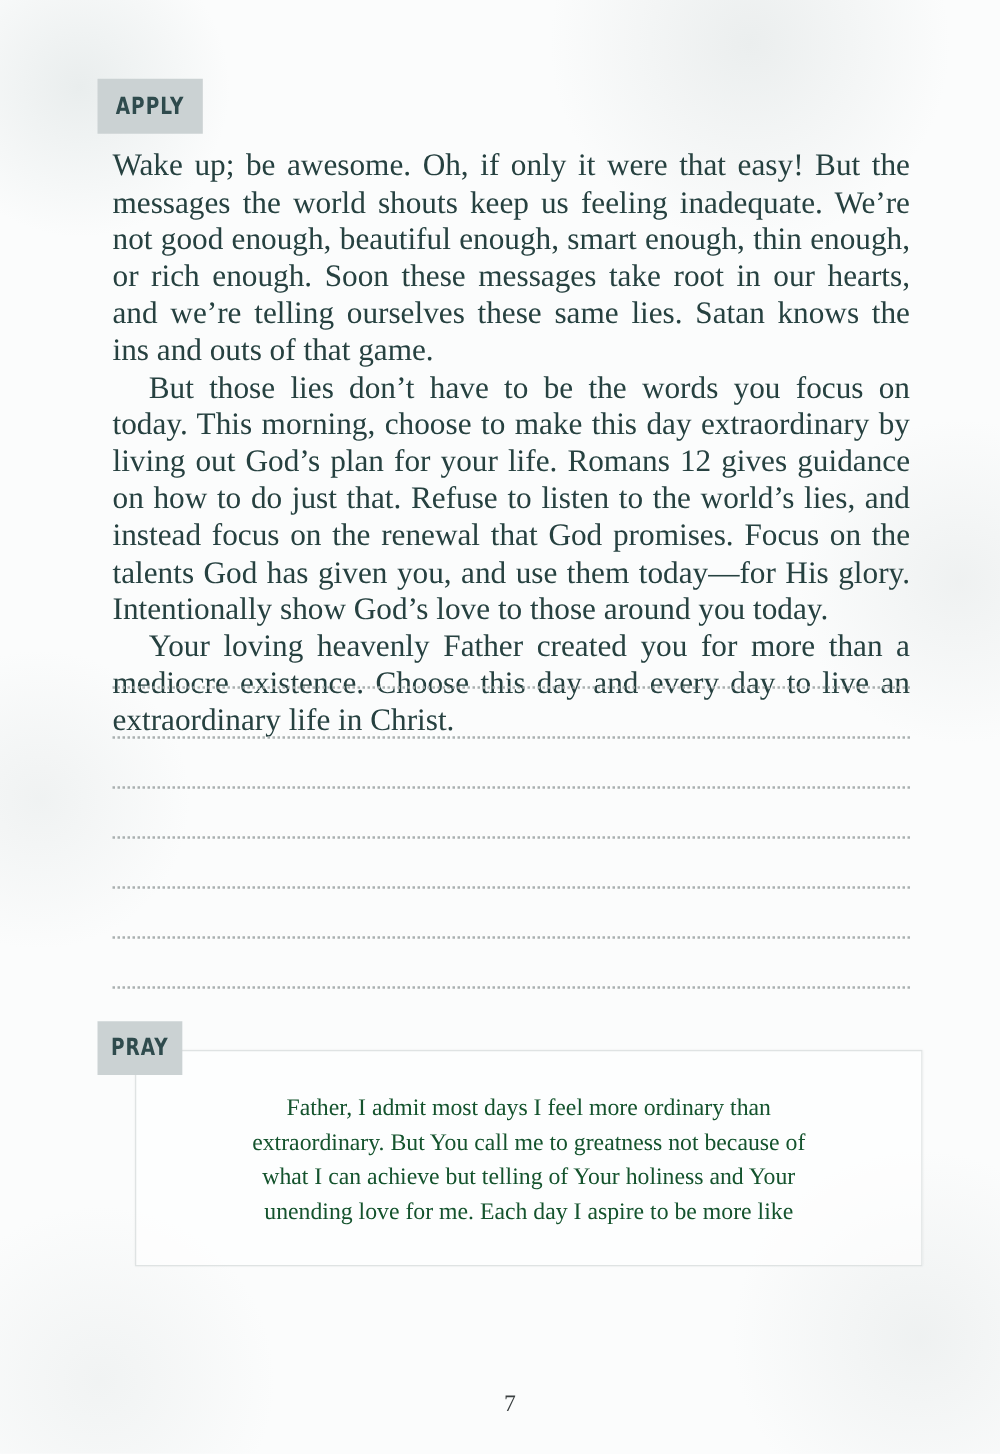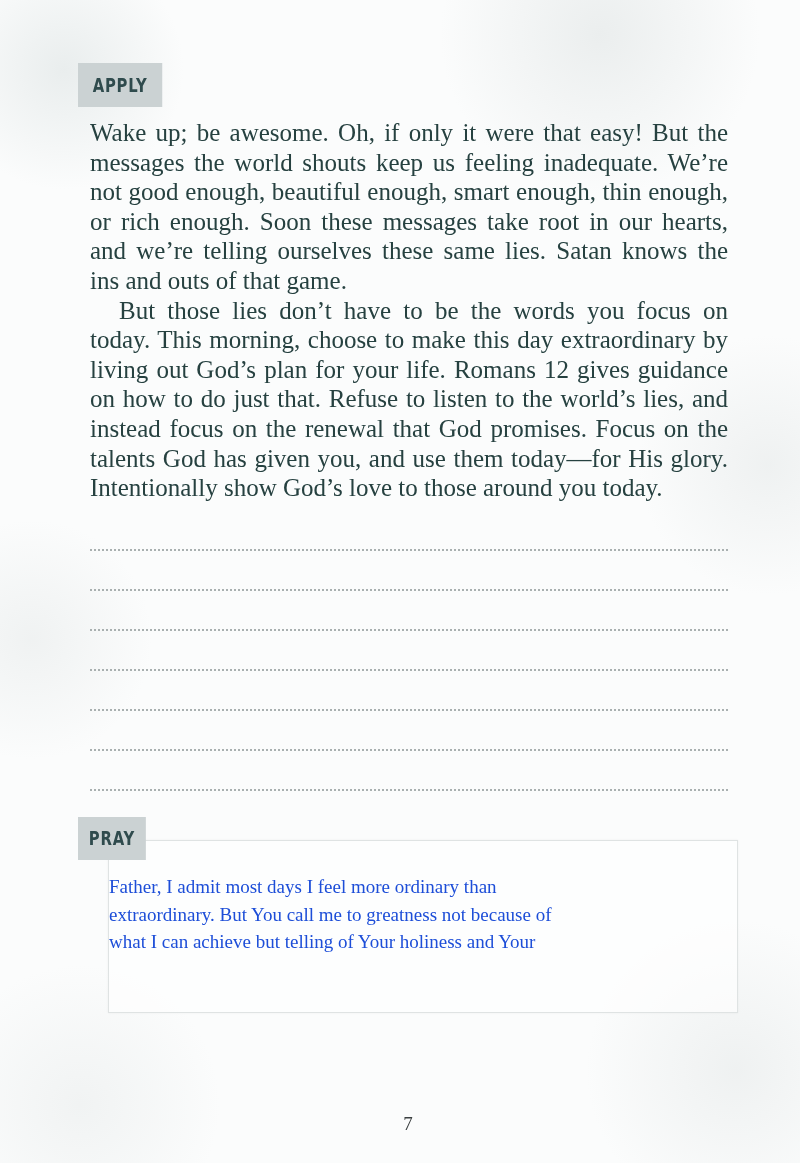--- a/index.html
+++ b/index.html
@@ -52,55 +52,58 @@
 
   .pray-box {
     position: absolute; left: 108px; top: 840px; width: 630px; height: 173px;
     border: 1px solid #dfe3e3;
     box-shadow: 0 0 2px rgba(0,0,0,0.06);
     background: rgba(255,255,255,0.6);
     box-sizing: border-box;
   }
   .pray-text {
     position: absolute; left: 0; right: 0; top: 32px;
+    text-align: center;
     font-size: 19px; line-height: 27.5px;
-    color: #1d4ed8;
+    color: #14532d;
   }
   .pray-text div { white-space: nowrap; }
 
   .page-number {
     position: absolute; left: 0; width: 816px; top: 1113px;
     text-align: center; font-size: 19px; color: #3a3f40;
   }
 </style>
 </head>
 <body>
 
 <div class="bg-texture"></div>
 
 <div id="apply-label" class="section-label">APPLY</div>
 
 <div class="apply-body">
   <p>Wake up; be awesome. Oh, if only it were that easy! But the messages the world shouts keep us feeling inadequate. We’re not good enough, beau­tiful enough, smart enough, thin enough, or rich enough. Soon these messages take root in our hearts, and we’re telling ourselves these same lies. Satan knows the ins and outs of that game.</p>
   <p class="indent">But those lies don’t have to be the words you focus on today. This morning, choose to make this day extraordinary by living out God’s plan for your life. Romans 12 gives guidance on how to do just that. Refuse to listen to the world’s lies, and instead focus on the renewal that God promises. Focus on the talents God has given you, and use them today—for His glory. Intentionally show God’s love to those around you today.</p>
+  <p class="indent">Your loving heavenly Father created you for more than a mediocre existence. Choose this day and every day to live an extraordinary life in Christ.</p>
 </div>
 
 <div class="writing-lines">
   <div class="writing-line"></div>
   <div class="writing-line"></div>
   <div class="writing-line"></div>
   <div class="writing-line"></div>
   <div class="writing-line"></div>
   <div class="writing-line"></div>
   <div class="writing-line"></div>
 </div>
 
 <div class="pray-box">
   <div class="pray-text">
     <div>Father, I admit most days I feel more ordinary than</div>
     <div>extraordinary. But You call me to greatness not because of</div>
     <div>what I can achieve but telling of Your holiness and Your</div>
+    <div>unending love for me. Each day I aspire to be more like</div>
   </div>
 </div>
 
 <div id="pray-label" class="section-label">PRAY</div>
 
 <div class="page-number">7</div>
 
 </body></html>

